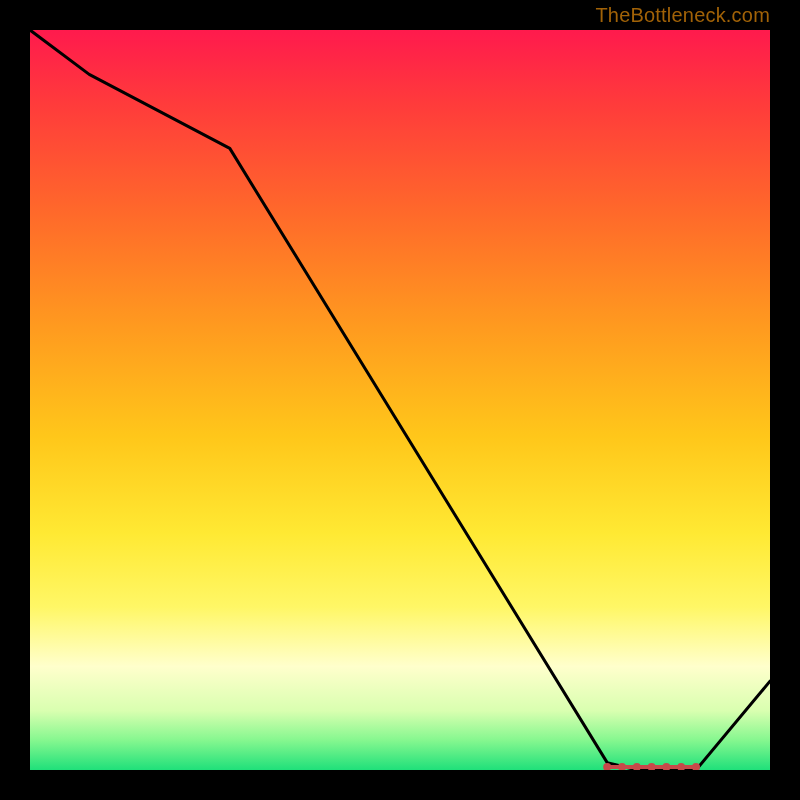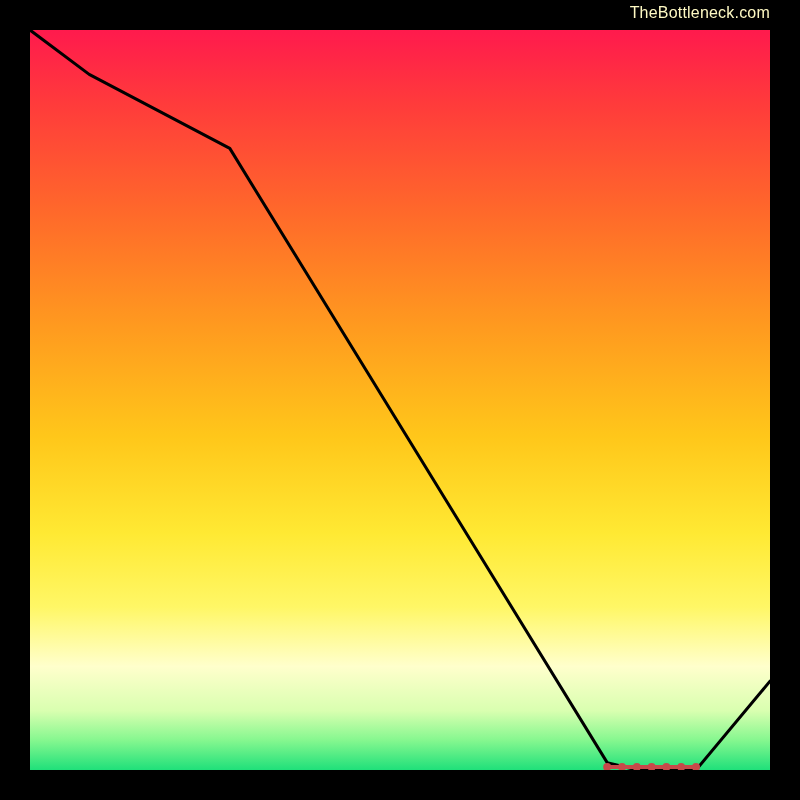--- a/index.html
+++ b/index.html
@@ -35,22 +35,22 @@
       #ffffcc 86%,
       #d9ffb0 92%,
       #85f78f 96%,
       #1fe07a 100%
     );
   }
   .attribution {
     position: absolute;
     top: 4px;
     right: 30px;
-    font-size: 16px;
-    color: #fef9c3;
+    font-size: 20px;
+    color: #a16207;
     font-weight: 500;
     letter-spacing: 0.2px;
   }
   svg.overlay {
     position: absolute;
     left: 0;
     top: 0;
     width: 740px;
     height: 740px;
   }

